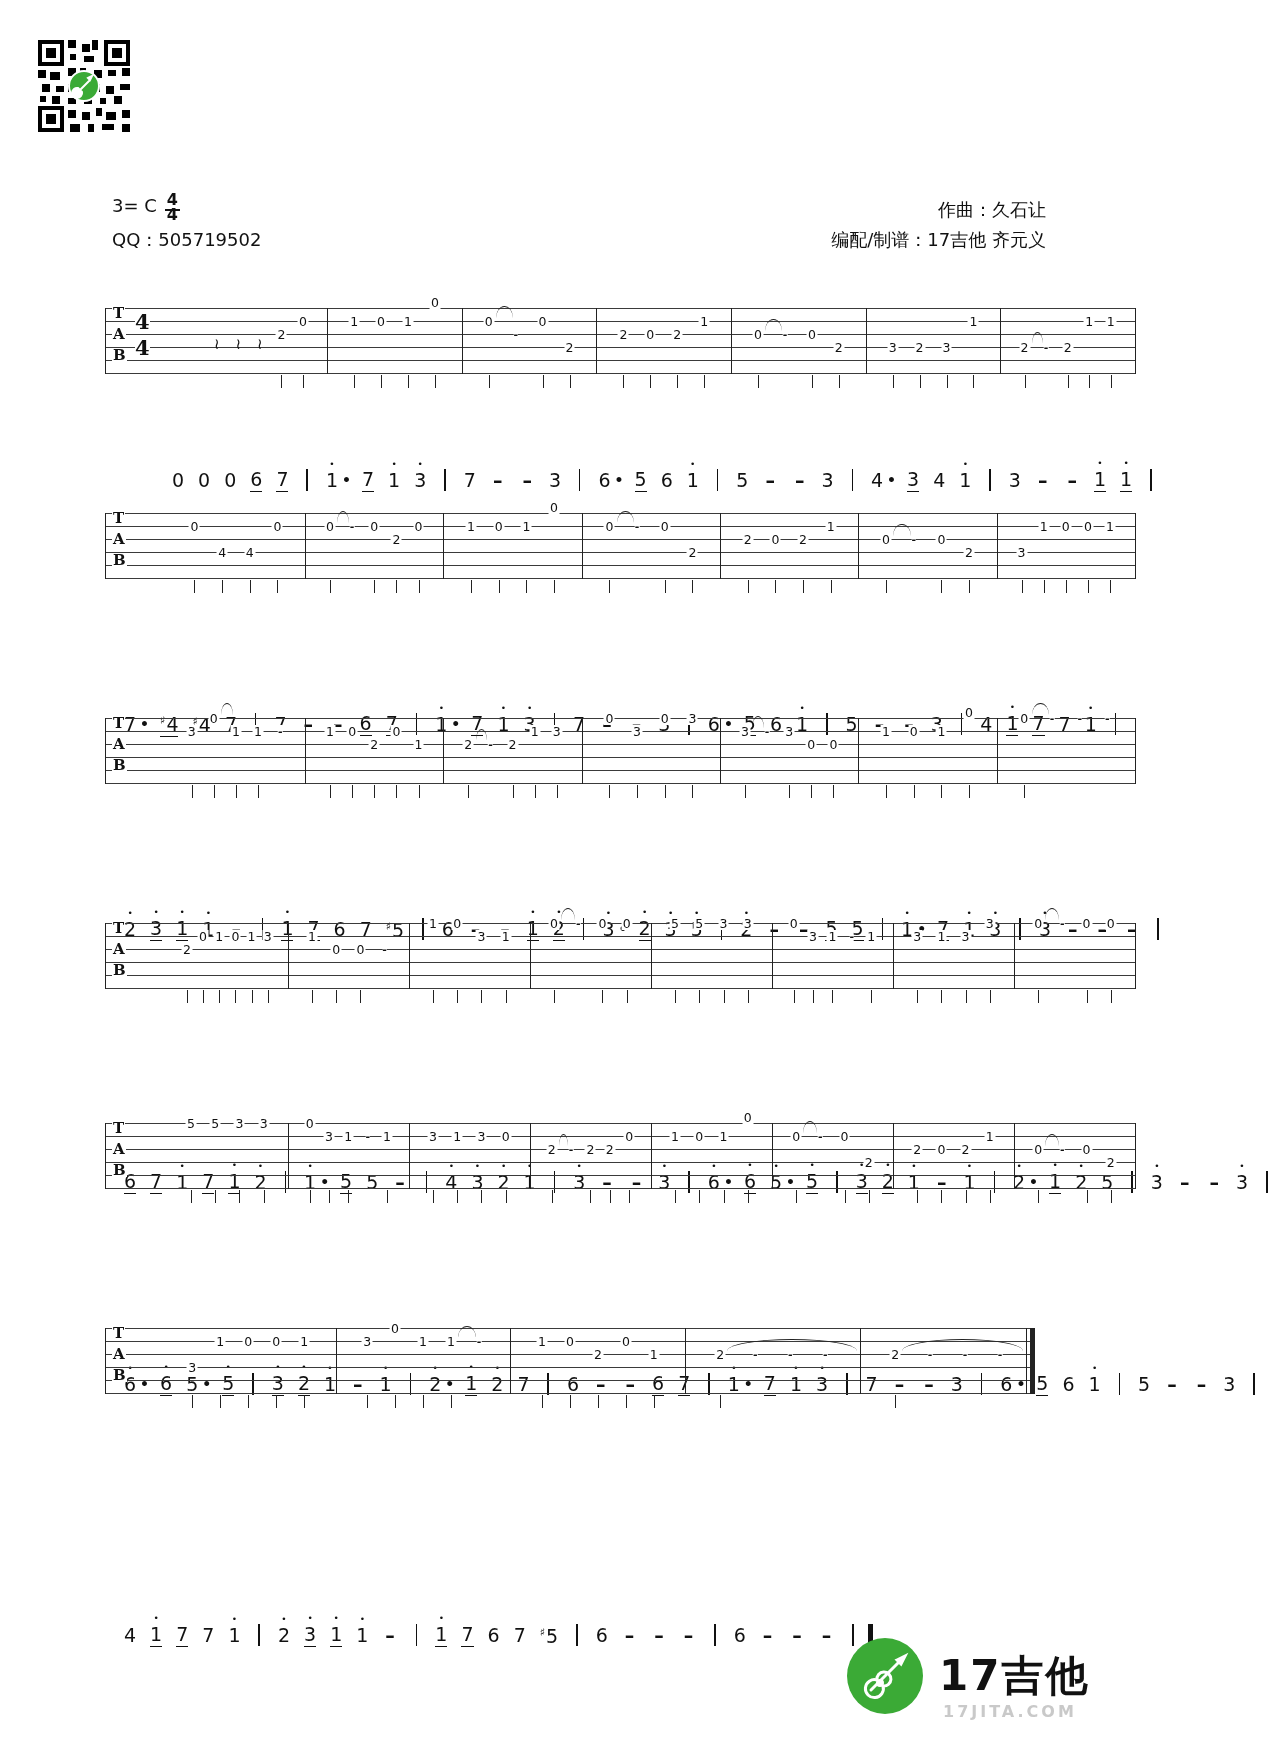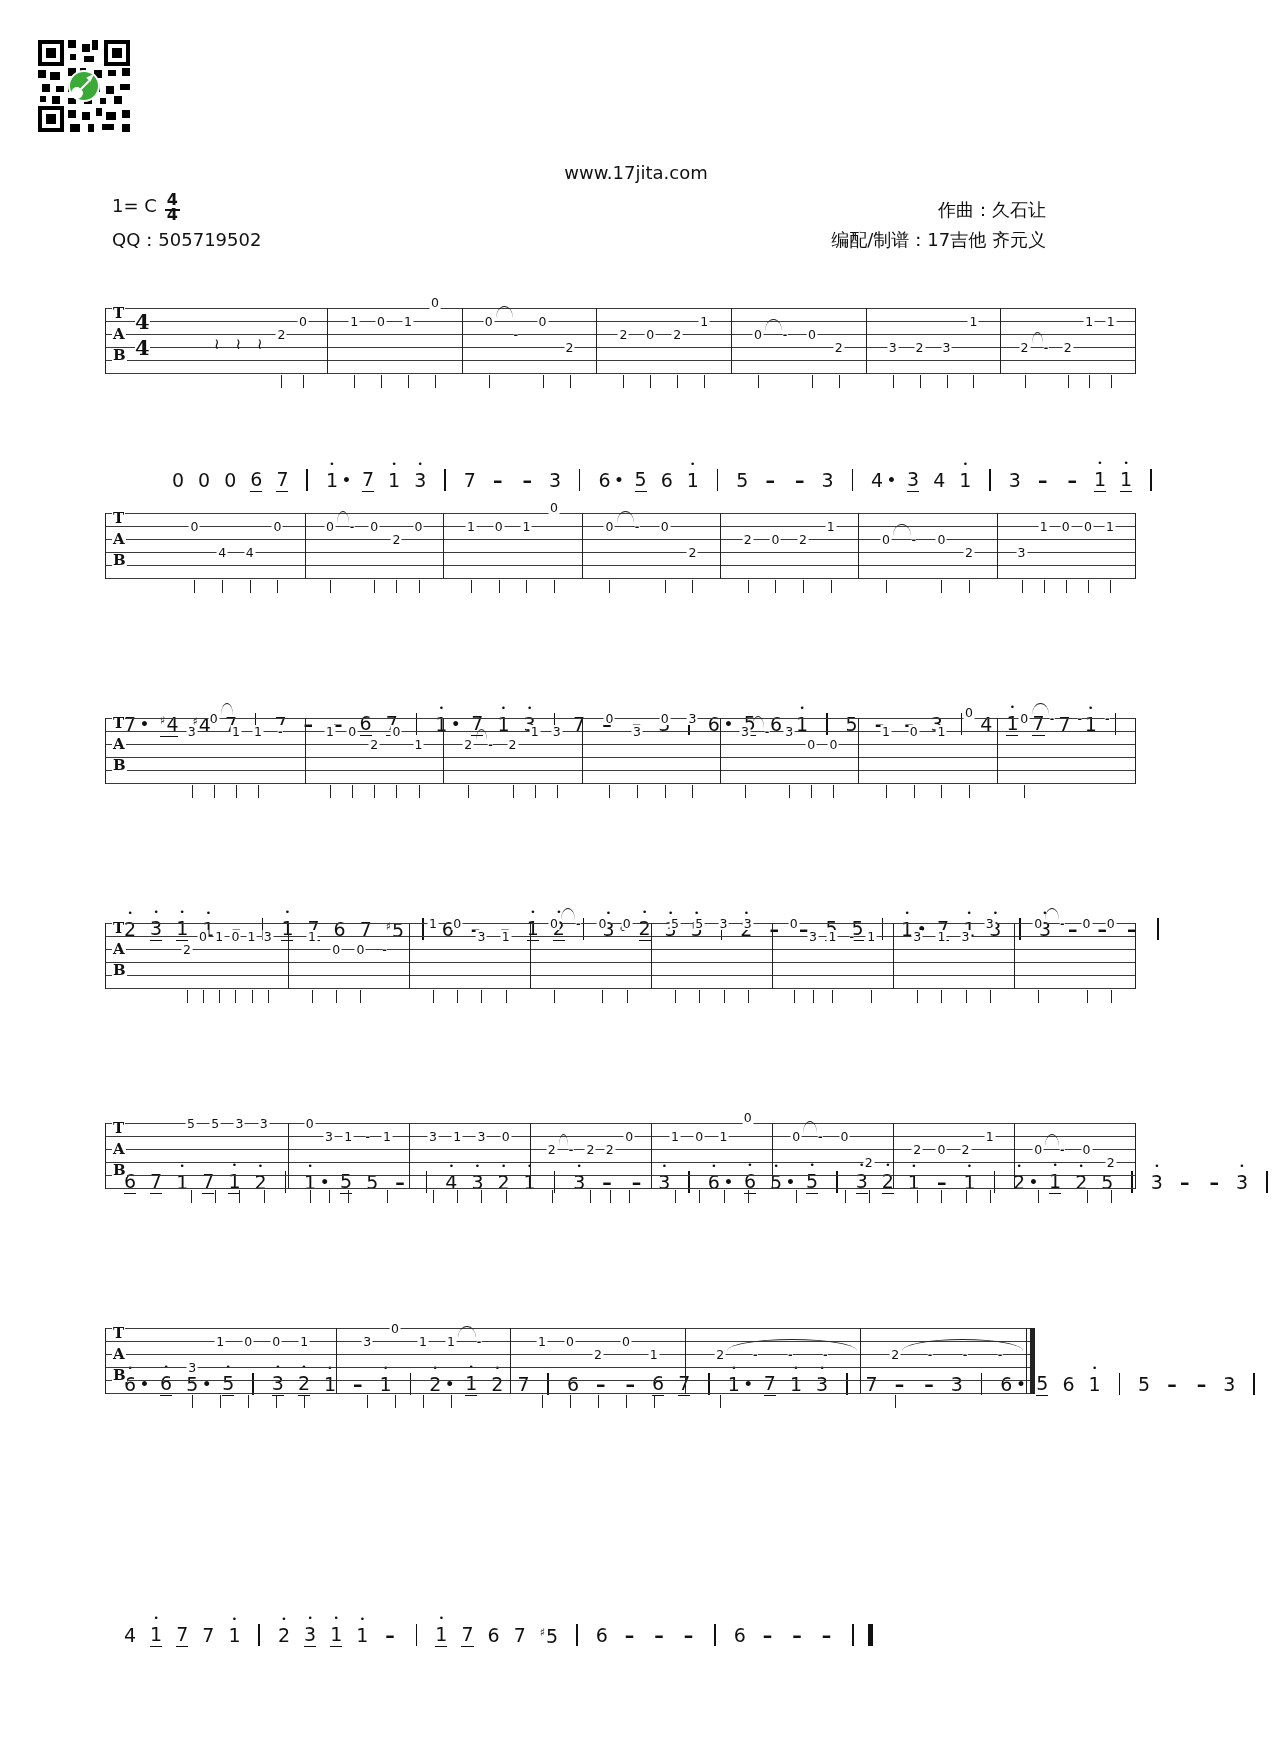--- a/index.html
+++ b/index.html
@@ -111,23 +111,22 @@
       <g fill="#000">
         <rect x="8" y="8" width="10" height="10"></rect>
           <rect x="74" y="8" width="10" height="10"></rect>
           <rect x="8" y="74" width="10" height="10"></rect>
       </g>
       <circle cx="46" cy="46" r="15" fill="#3BAA36" stroke="#fff" stroke-width="2"></circle>
       <path d="M39 53 L52 40 M50 38 l4 -2 l-2 4 Z M40 48 a5 5 0 1 0 4 4 Z" stroke="#fff" stroke-width="2" fill="#fff"></path>
     </svg>
   </div>
 
-  <div id="site">www.17jita.com</div>
   <div id="keyrow">
-    <span>1= C</span><span class="frac"><span class="num">4</span><br><span>4</span></span>
+    <span>3= C</span><span class="frac"><span class="num">4</span><br><span>4</span></span>
   </div>
   <div id="qq">QQ：505719502</div>
   <div id="composer">作曲：久石让</div>
   <div id="arranger">编配/制谱：17吉他 齐元义</div>
 
   <div id="score">
       <div class="system s1">
         <div class="staff">
           <div class="ln" style="top: 0px;"></div>
           <div class="ln" style="top: 13px;"></div>
@@ -863,13 +862,28 @@
           <span class="n">6</span>
           <div class="jdash">–</div>
           <div class="jdash">–</div>
           <div class="jdash">–</div>
           <div class="jbar"></div>
           <div class="jbar thick"></div>
         </div>
       </div>
     </div>
 
+  <div id="logo">
+    <div class="circ">
+      <svg width="76" height="76" viewBox="0 0 76 76">
+        <circle cx="38" cy="38" r="38" fill="#3BAA36"></circle>
+        <g stroke="#fff" stroke-width="3" fill="none" stroke-linecap="round">
+          <path d="M24 52 L52 24"></path>
+          <path d="M50 22 l8 -4 l-4 8 Z" fill="#fff"></path>
+          <path d="M30 42 a9 9 0 1 0 6 6 a7 7 0 1 0 -6 -6 Z"></path>
+          <circle cx="33" cy="45" r="2.5" fill="#fff"></circle>
+        </g>
+      </svg>
+    </div>
+    <div class="zh">17吉他</div>
+    <div class="en">17JITA.COM</div>
+  </div>
 </div>
 
 </body></html>

